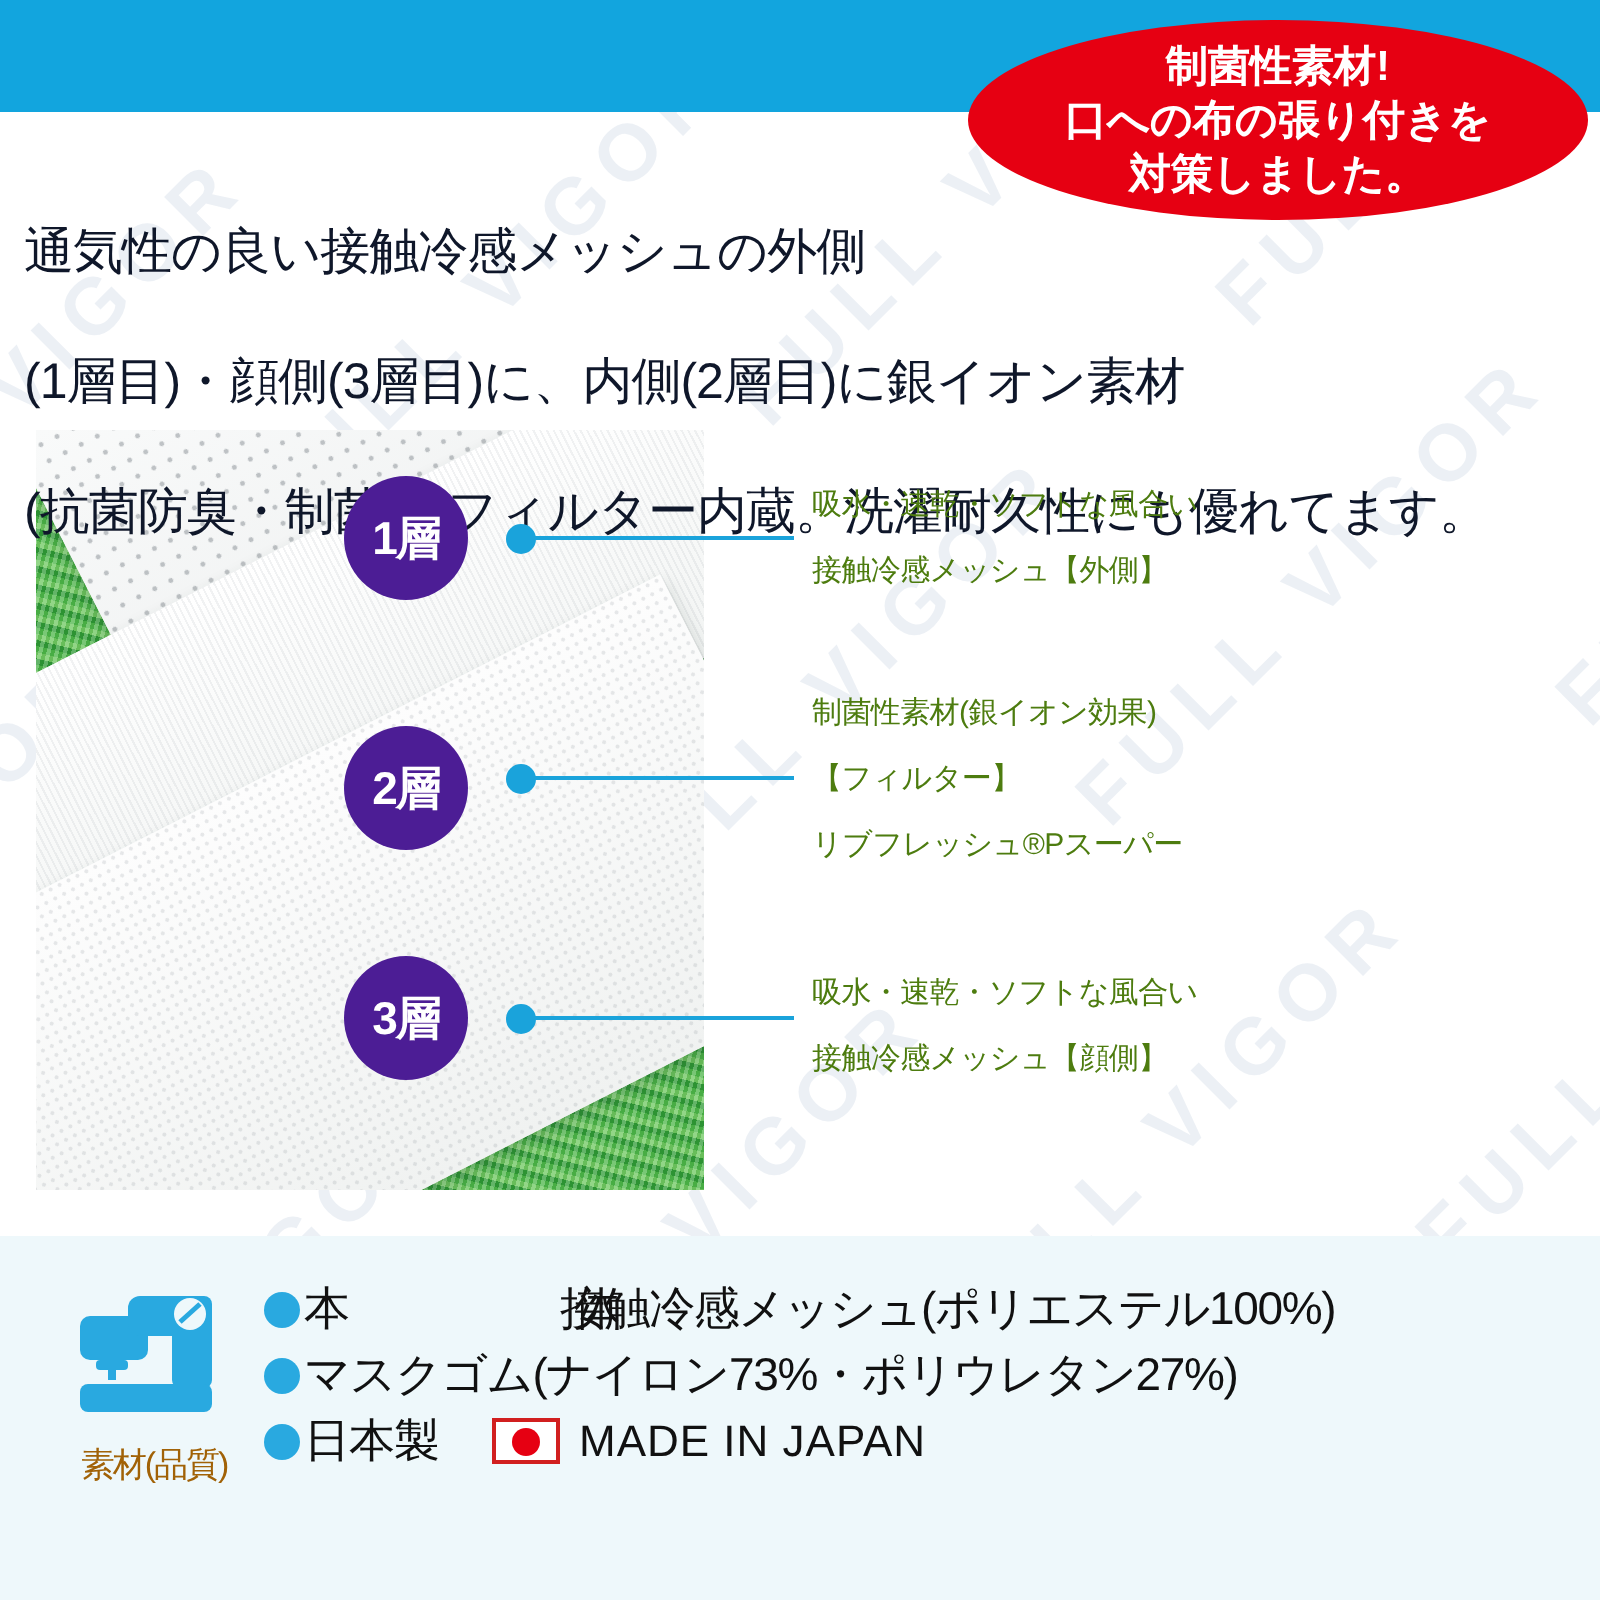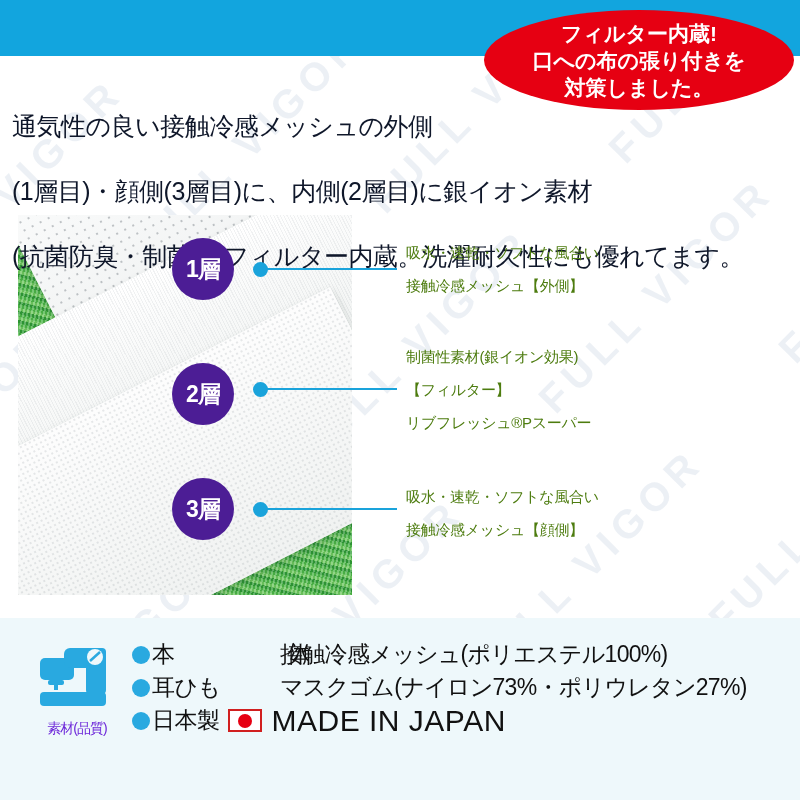--- a/index.html
+++ b/index.html
@@ -207,22 +207,22 @@
     z-index: 2;
   }
   .sewing-wrap {
     position: absolute;
     left: 22px; top: 22px;
     width: 110px;
     text-align: center;
   }
   .sewing-label {
     margin-top: 2px;
-    color: #6d28d9;
-    font-size: 14px;
+    color: #a16207;
+    font-size: 17px;
     letter-spacing: -1px;
     white-space: nowrap;
   }
   .mat-list {
     position: absolute;
     left: 132px; top: 20px;
   }
   .mat-row {
     display: flex;
     align-items: center;
@@ -260,21 +260,21 @@
     box-sizing: border-box;
     margin: 0 10px 0 2px;
     flex: 0 0 auto;
   }
   .flag-dot {
     width: 14px; height: 14px;
     border-radius: 50%;
     background: #e60012;
   }
   .made-in {
-    font-size: 30px;
+    font-size: 22px;
     color: #111111;
     letter-spacing: 0.5px;
   }
 </style>
 </head>
 <body>
 
 <div id="page">
 
   <div class="watermark-layer">
@@ -292,21 +292,21 @@
     <div class="wm" style="left:770px;  top:340px;">FULL VIGOR</div>
     <div class="wm" style="left:-20px;  top:760px;">FULL VIGOR</div>
     <div class="wm" style="left:220px;  top:710px;">FULL VIGOR</div>
     <div class="wm" style="left:460px;  top:660px;">FULL VIGOR</div>
     <div class="wm" style="left:700px;  top:610px;">FULL VIGOR</div>
   </div>
 
   <div class="header-bar"></div>
 
   <div class="badge-oval">
-    <div class="badge-line">フィルター内蔵!</div>
+    <div class="badge-line">制菌性素材!</div>
     <div class="badge-line">口への布の張り付きを</div>
     <div class="badge-line">対策しました。</div>
   </div>
 
   <div class="desc">
     <div class="desc-line">通気性の良い接触冷感メッシュの外側</div>
     <div class="desc-line">(1層目)・顔側(3層目)に、内側(2層目)に銀イオン素材</div>
     <div class="desc-line">(抗菌防臭・制菌性)フィルター内蔵。洗濯耐久性にも優れてます。</div>
   </div>
 
@@ -362,27 +362,26 @@
 
       <div class="mat-row">
         <span class="bullet"></span>
         <span class="mat-term spaced">本　　体</span>
         <span class="mat-desc">接触冷感メッシュ(ポリエステル100%)</span>
       </div>
 
 
       <div class="mat-row">
         <span class="bullet"></span>
-        <span class="mat-term">耳ひも</span>
         <span class="mat-desc">マスクゴム(ナイロン73%・ポリウレタン27%)</span>
       </div>
 
       <div class="mat-row">
         <span class="bullet"></span>
-        <span class="mat-term" style="width:auto; margin-right:6px;">日本製</span>
+        <span class="mat-term" style="width:auto; margin-right:24px;">日本製</span>
         <span class="flag">
           <span class="flag-dot"></span>
         </span>
         <span class="made-in">MADE IN JAPAN</span>
       </div>
 
     </div>
   </div>
 
 </div>

